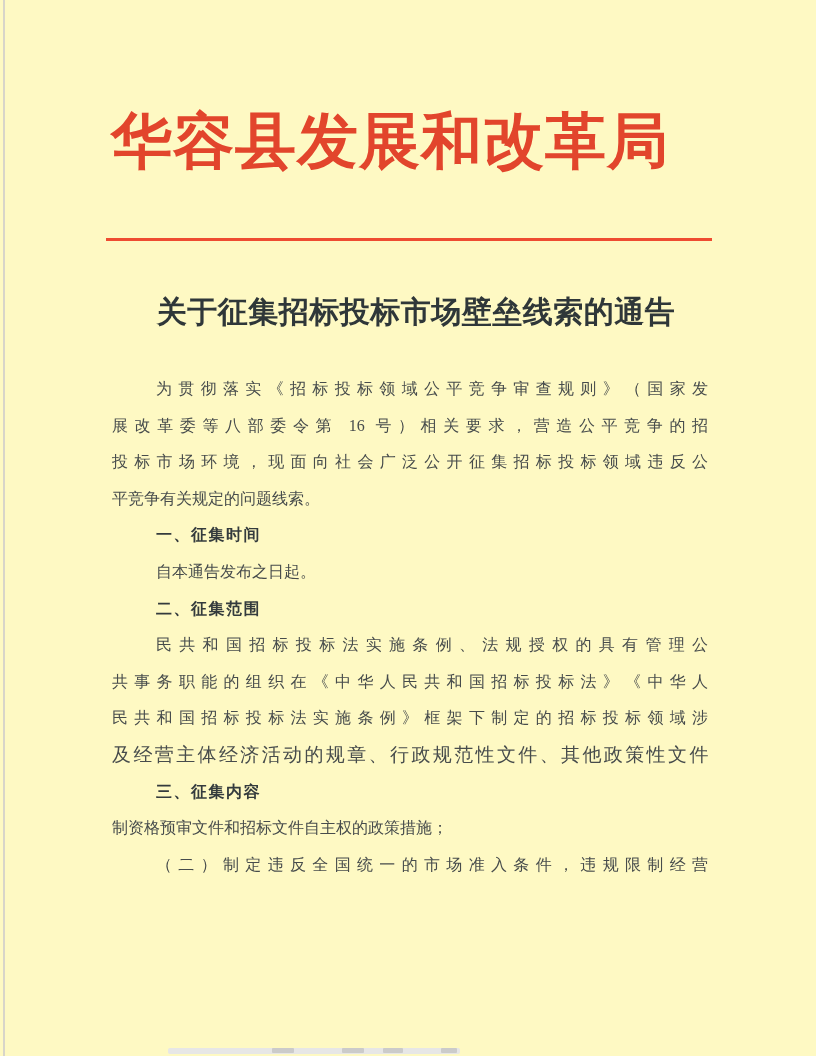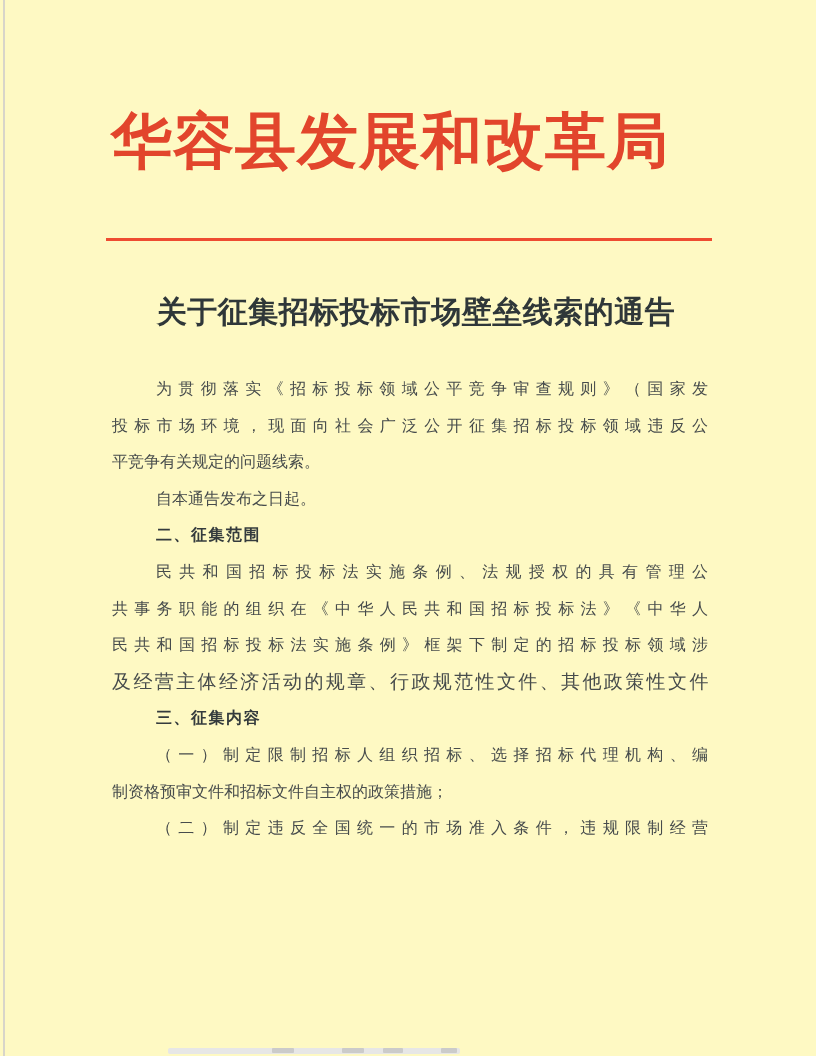--- a/index.html
+++ b/index.html
@@ -133,30 +133,31 @@
   <header class="letterhead-wrap">
     <div class="org-name">华容县发展和改革局</div>
   </header>
 
   <div class="red-rule"></div>
 
   <h1 class="doc-title">关于征集招标投标市场壁垒线索的通告</h1>
 
   <main class="doc-body">
     <div class="ln indent fill">为贯彻落实《招标投标领域公平竞争审查规则》（国家发</div>
+    <div class="ln fill">展改革委等八部委令第 16 号）相关要求，营造公平竞争的招</div>
     <div class="ln fill">投标市场环境，现面向社会广泛公开征集招标投标领域违反公</div>
     <div class="ln">平竞争有关规定的问题线索。</div>
+    <div class="ln heading indent">一、征集时间</div>
     <div class="ln indent">自本通告发布之日起。</div>
     <div class="ln heading indent">二、征集范围</div>
     <div class="ln indent fill">民共和国招标投标法实施条例、法规授权的具有管理公</div>
     <div class="ln fill">共事务职能的组织在《中华人民共和国招标投标法》《中华人</div>
     <div class="ln fill">民共和国招标投标法实施条例》框架下制定的招标投标领域涉</div>
     <div class="ln fill tight">及经营主体经济活动的规章、行政规范性文件、其他政策性文件</div>
     <div class="ln heading indent">三、征集内容</div>
-    <div class="ln indent fill">（一）制定限制招标人组织招标、选择招标代理机构、编</div>
     <div class="ln">制资格预审文件和招标文件自主权的政策措施；</div>
     <div class="ln indent fill">（二）制定违反全国统一的市场准入条件，违规限制经营</div>
   </main>
 
   <div class="showthrough">
     <i class="d1"></i>
       <i class="d2"></i>
       <i class="d3"></i>
       <i class="d4"></i>
   </div>

